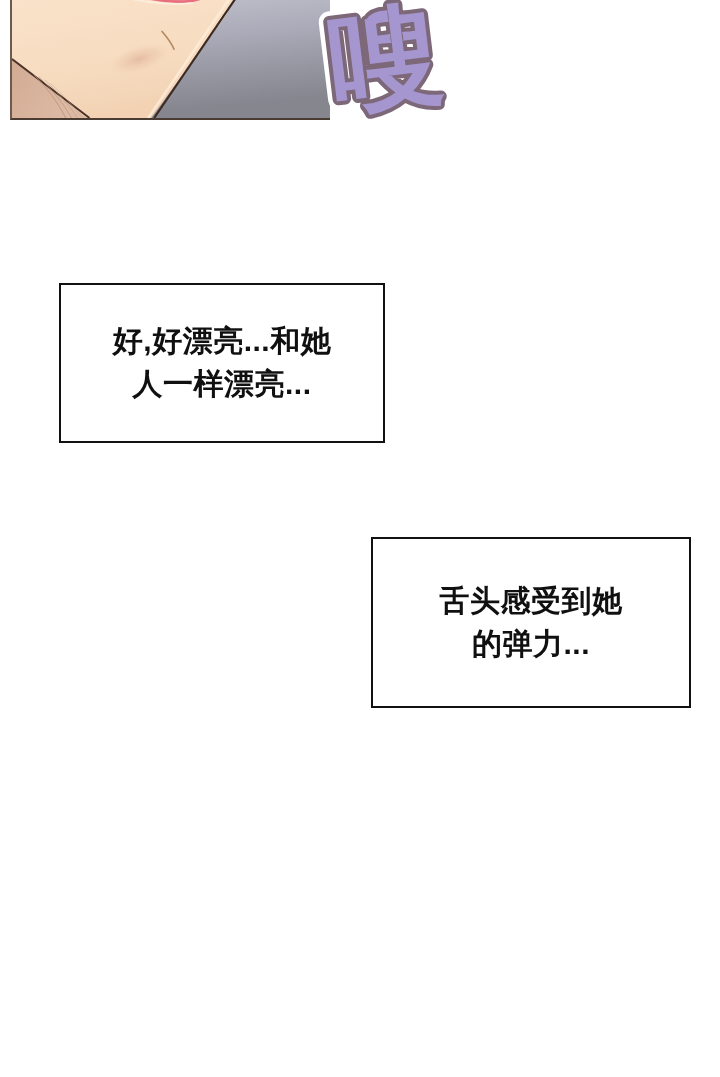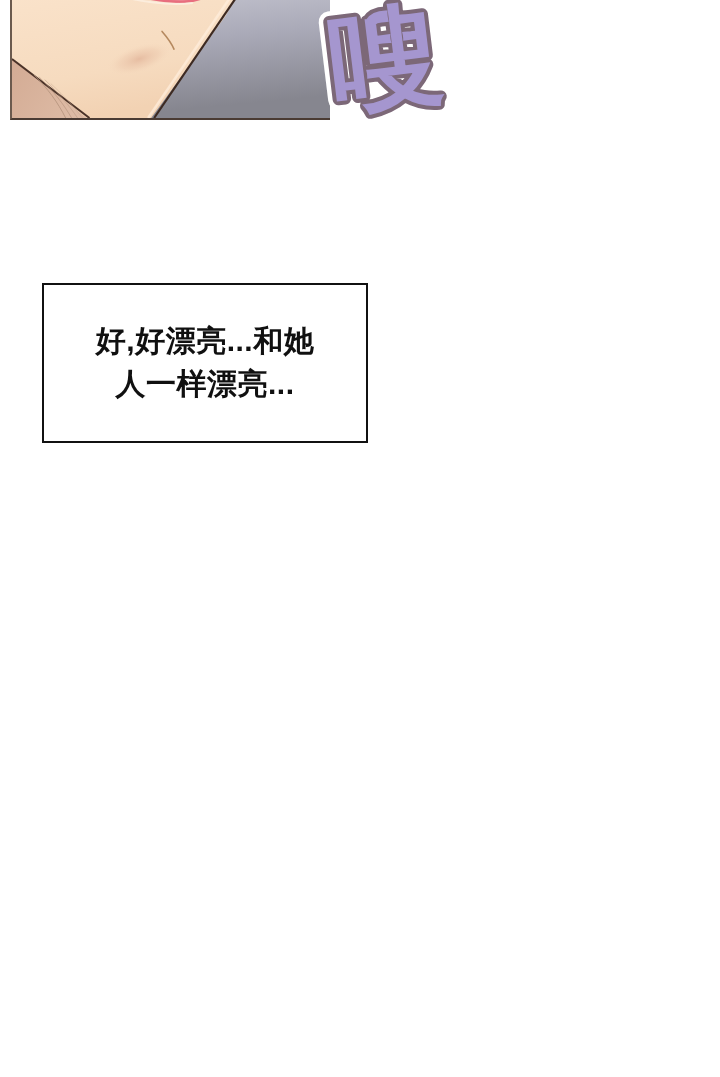--- a/index.html
+++ b/index.html
@@ -58,20 +58,21 @@
   
   .text-box {
     position: absolute;
     background: #ffffff;
     border: 2px solid #111111;
     box-sizing: border-box;
     display: flex;
     align-items: center;
     justify-content: center;
     text-align: center;
+    margin-left: 17px;
   }
   .text-box .box-text {
     display: block;
     color: #101010;
     font-weight: 700;
     letter-spacing: 0.5px;
     white-space: pre-line;
     padding: 0 8px;
   }
 
@@ -174,15 +175,19 @@
       <text x="86" y="120" text-anchor="middle" font-family="'DejaVu Sans','Liberation Sans',sans-serif" font-size="112" font-weight="700" transform="rotate(-7 86 100)" fill="#a596cf" stroke="#ffffff" stroke-width="17" stroke-linejoin="round" paint-order="stroke">嗖</text>
       <text x="86" y="120" text-anchor="middle" font-family="'DejaVu Sans','Liberation Sans',sans-serif" font-size="112" font-weight="700" transform="rotate(-7 86 100)" fill="#a596cf" stroke="#7c6878" stroke-width="8" stroke-linejoin="round" paint-order="stroke">嗖</text>
     </svg>
   </div>
 
   <div id="box-1" class="text-box">
     <span class="box-text">好,好漂亮...和她
 人一样漂亮...</span>
   </div>
 
+  <div id="box-2" class="text-box">
+    <span class="box-text">舌头感受到她
+的弹力...</span>
+  </div>
 
 
 </div>
 
 </body></html>

